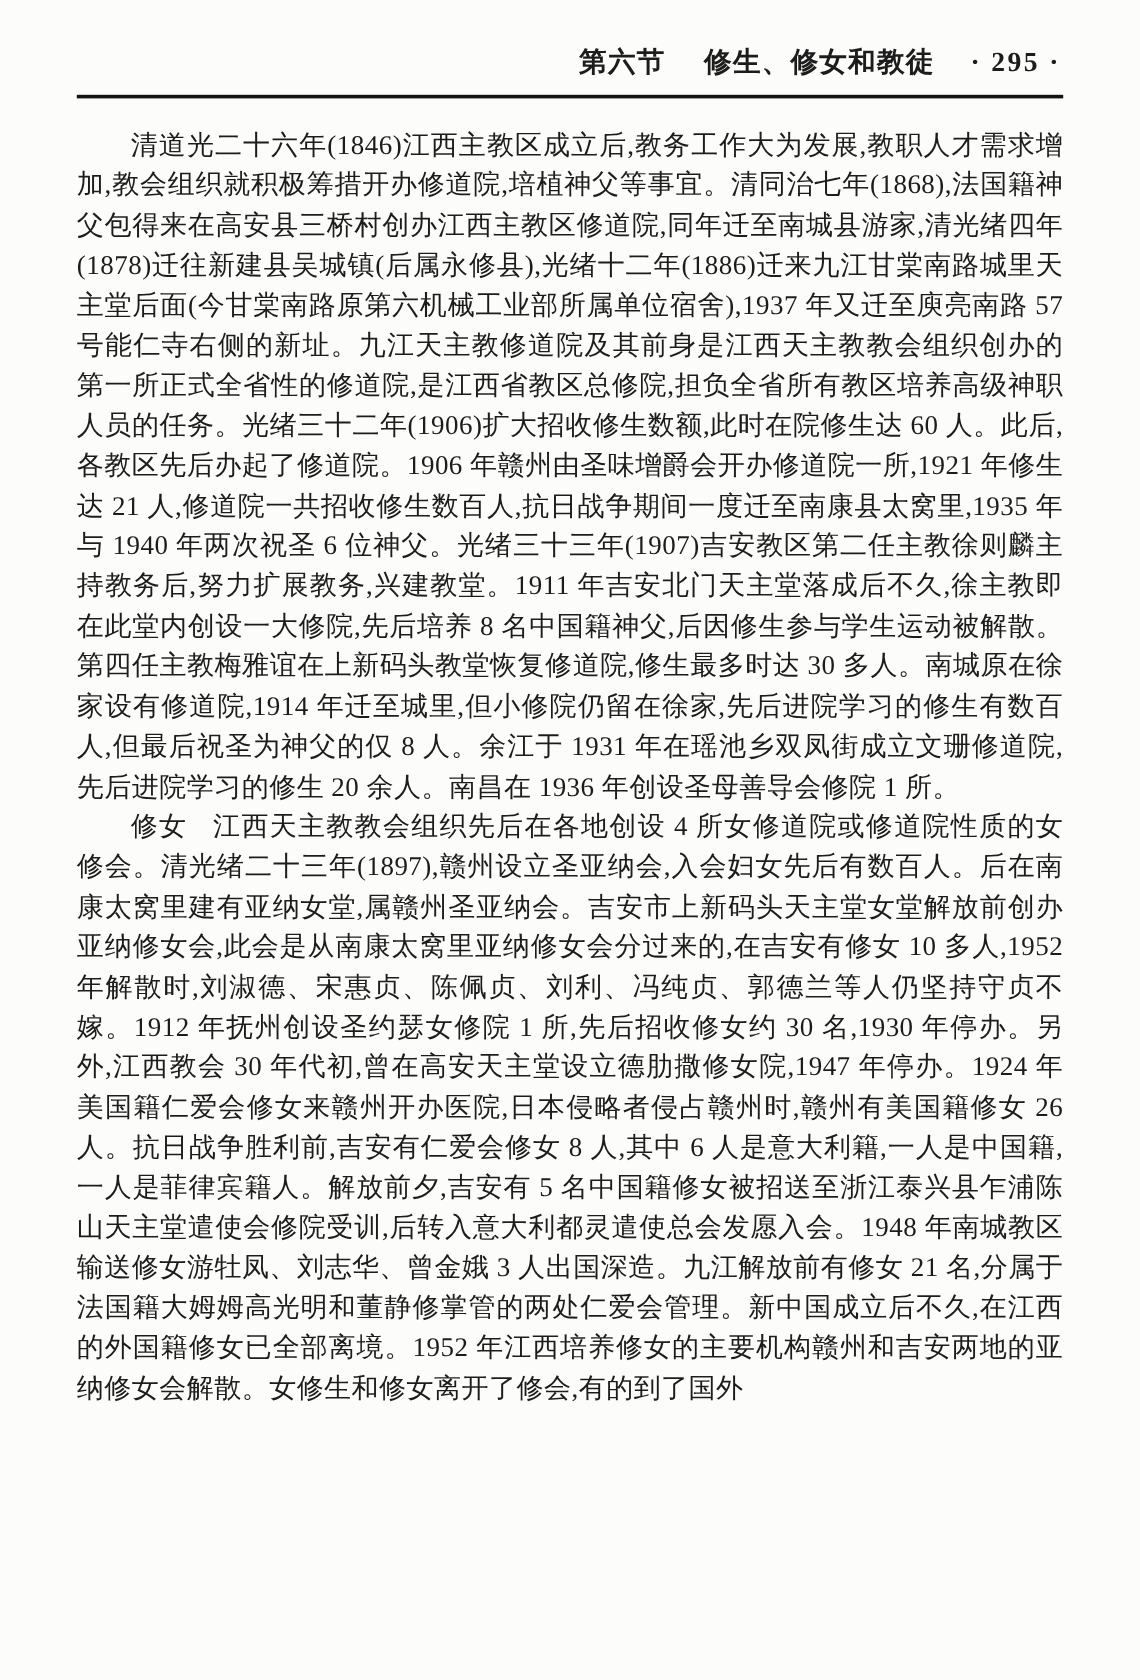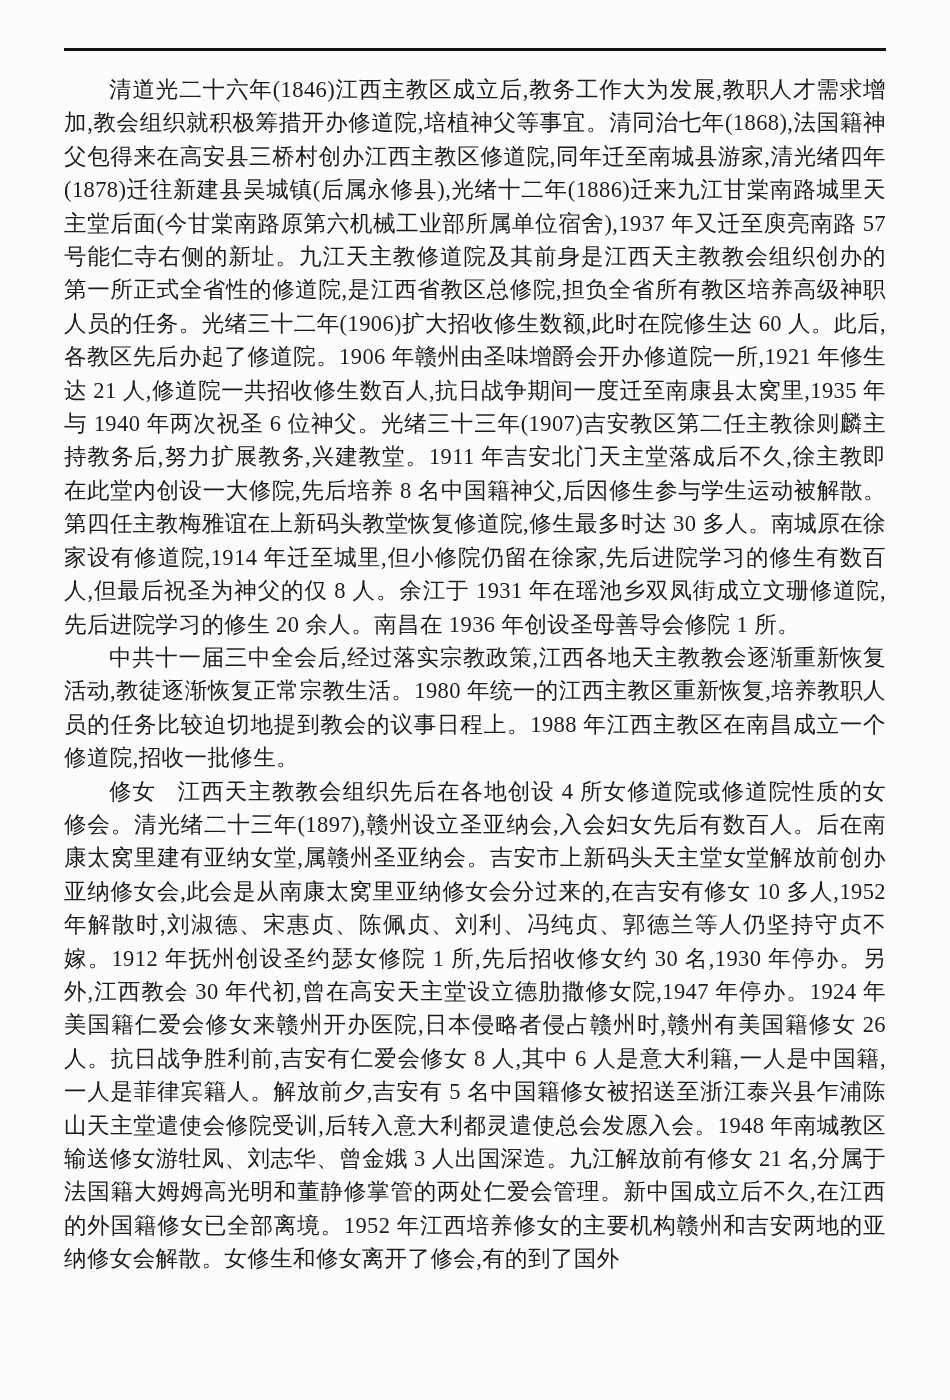--- a/index.html
+++ b/index.html
@@ -62,28 +62,30 @@
     font-weight: normal;
     font-family: "Liberation Sans", "DejaVu Sans", sans-serif;
     margin-right: 0.95em;
   }
 </style>
 </head>
 <body>
 
 <div class="page">
 
+  <div class="running-head">
+    <span class="section">第六节</span>
+    <span class="title">修生、修女和教徒</span>
+    <span class="folio">· 295 ·</span>
+  </div>
 
   <hr class="head-rule">
 
   <div class="body-text">
     <p>
       <span class="lead"></span><span>清道光二十六年(1846)江西主教区成立后,教务工作大为发展,教职人才需求增加,教会组织就积极筹措开办修道院,培植神父等事宜。清同治七年(1868),法国籍神父包得来在高安县三桥村创办江西主教区修道院,同年迁至南城县游家,清光绪四年(1878)迁往新建县吴城镇(后属永修县),光绪十二年(1886)迁来九江甘棠南路城里天主堂后面(今甘棠南路原第六机械工业部所属单位宿舍),1937 年又迁至庾亮南路 57 号能仁寺右侧的新址。九江天主教修道院及其前身是江西天主教教会组织创办的第一所正式全省性的修道院,是江西省教区总修院,担负全省所有教区培养高级神职人员的任务。光绪三十二年(1906)扩大招收修生数额,此时在院修生达 60 人。此后,各教区先后办起了修道院。1906 年赣州由圣味增爵会开办修道院一所,1921 年修生达 21 人,修道院一共招收修生数百人,抗日战争期间一度迁至南康县太窝里,1935 年与 1940 年两次祝圣 6 位神父。光绪三十三年(1907)吉安教区第二任主教徐则麟主持教务后,努力扩展教务,兴建教堂。1911 年吉安北门天主堂落成后不久,徐主教即在此堂内创设一大修院,先后培养 8 名中国籍神父,后因修生参与学生运动被解散。第四任主教梅雅谊在上新码头教堂恢复修道院,修生最多时达 30 多人。南城原在徐家设有修道院,1914 年迁至城里,但小修院仍留在徐家,先后进院学习的修生有数百人,但最后祝圣为神父的仅 8 人。余江于 1931 年在瑶池乡双凤街成立文珊修道院,先后进院学习的修生 20 余人。南昌在 1936 年创设圣母善导会修院 1 所。</span>
-    </p>
-    <p>
-      <span class="lead"></span><span>中共十一届三中全会后,经过落实宗教政策,江西各地天主教教会逐渐重新恢复活动,教徒逐渐恢复正常宗教生活。1980 年统一的江西主教区重新恢复,培养教职人员的任务比较迫切地提到教会的议事日程上。1988 年江西主教区在南昌成立一个修道院,招收一批修生。</span>
     </p>
     <p>
       <span class="lead">修女</span><span>江西天主教教会组织先后在各地创设 4 所女修道院或修道院性质的女修会。清光绪二十三年(1897),赣州设立圣亚纳会,入会妇女先后有数百人。后在南康太窝里建有亚纳女堂,属赣州圣亚纳会。吉安市上新码头天主堂女堂解放前创办亚纳修女会,此会是从南康太窝里亚纳修女会分过来的,在吉安有修女 10 多人,1952 年解散时,刘淑德、宋惠贞、陈佩贞、刘利、冯纯贞、郭德兰等人仍坚持守贞不嫁。1912 年抚州创设圣约瑟女修院 1 所,先后招收修女约 30 名,1930 年停办。另外,江西教会 30 年代初,曾在高安天主堂设立德肋撒修女院,1947 年停办。1924 年美国籍仁爱会修女来赣州开办医院,日本侵略者侵占赣州时,赣州有美国籍修女 26 人。抗日战争胜利前,吉安有仁爱会修女 8 人,其中 6 人是意大利籍,一人是中国籍,一人是菲律宾籍人。解放前夕,吉安有 5 名中国籍修女被招送至浙江泰兴县乍浦陈山天主堂遣使会修院受训,后转入意大利都灵遣使总会发愿入会。1948 年南城教区输送修女游牡凤、刘志华、曾金娥 3 人出国深造。九江解放前有修女 21 名,分属于法国籍大姆姆高光明和董静修掌管的两处仁爱会管理。新中国成立后不久,在江西的外国籍修女已全部离境。1952 年江西培养修女的主要机构赣州和吉安两地的亚纳修女会解散。女修生和修女离开了修会,有的到了国外</span>
     </p>
   </div>
 
 </div>
 
 </body></html>

